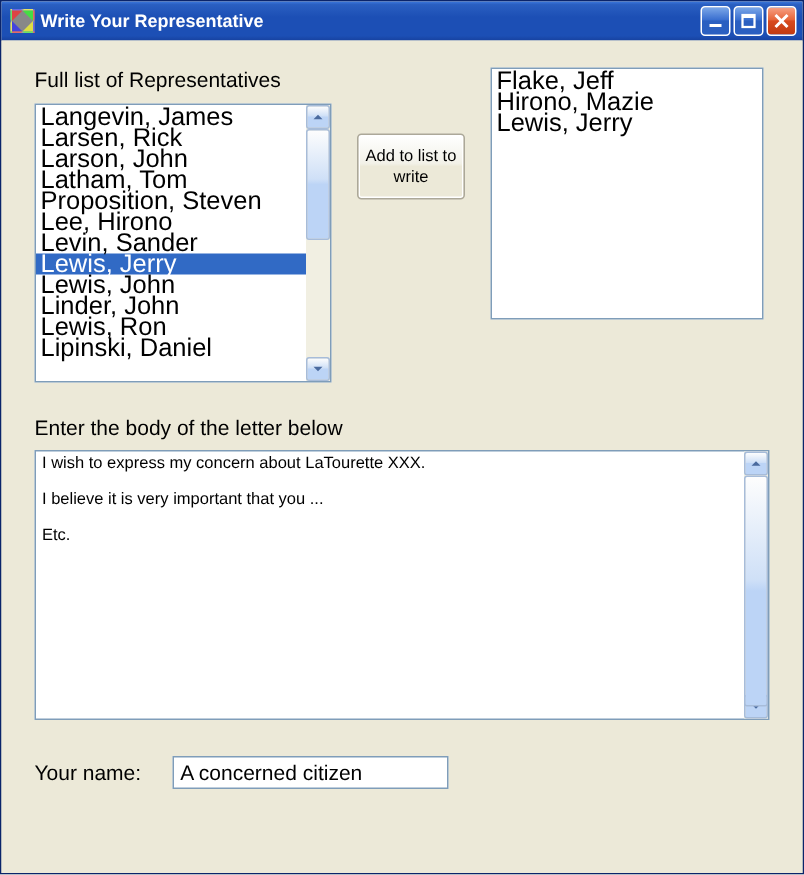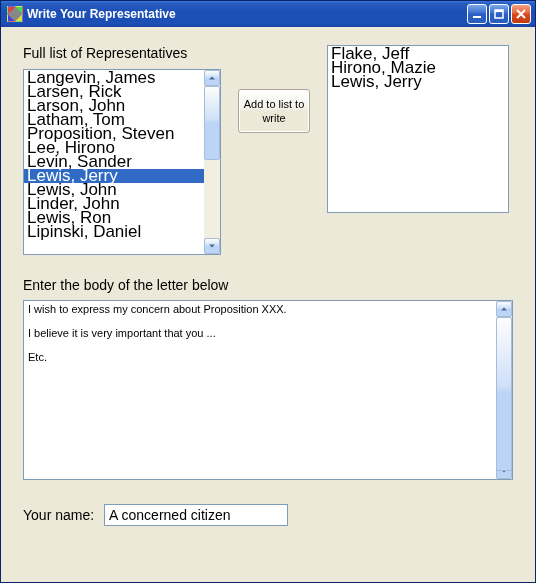--- a/index.html
+++ b/index.html
@@ -170,21 +170,21 @@
     font-size: 11px;
     white-space: pre-wrap;
     overflow: hidden;
   }
   .ta-thumb { top: 0; height: 154px; }
 
   .bottom-row {
     display: flex;
     align-items: center;
     margin-top: 24px;
-    gap: 10px;
+    gap: 21px;
   }
   .name-label { font-size: 14px; }
   .text-input {
     border: 1px solid #7f9db9;
     background: #fff;
     font-family: inherit;
     font-size: 14px;
     padding: 2px 4px;
     height: 22px;
     width: 184px;
@@ -271,21 +271,21 @@
               <div class="item">Lewis, Jerry</div>
             </div>
         </div>
       </div>
 
     </div>
 
     <div class="body-section">
       <div class="section-label">Enter the body of the letter below</div>
       <div class="textarea-wrap">
-        <div class="textarea-content">I wish to express my concern about Proposition XXX.
+        <div class="textarea-content">I wish to express my concern about LaTourette XXX.
 
 I believe it is very important that you ...
 
 Etc.</div>
         <div class="scrollbar">
           <div class="sb-btn">
             <svg viewBox="0 0 8 8">
                 <path d="M1 5.5 L4 2.5 L7 5.5 Z" fill="#4a6a9e"></path>
               </svg>
           </div>

